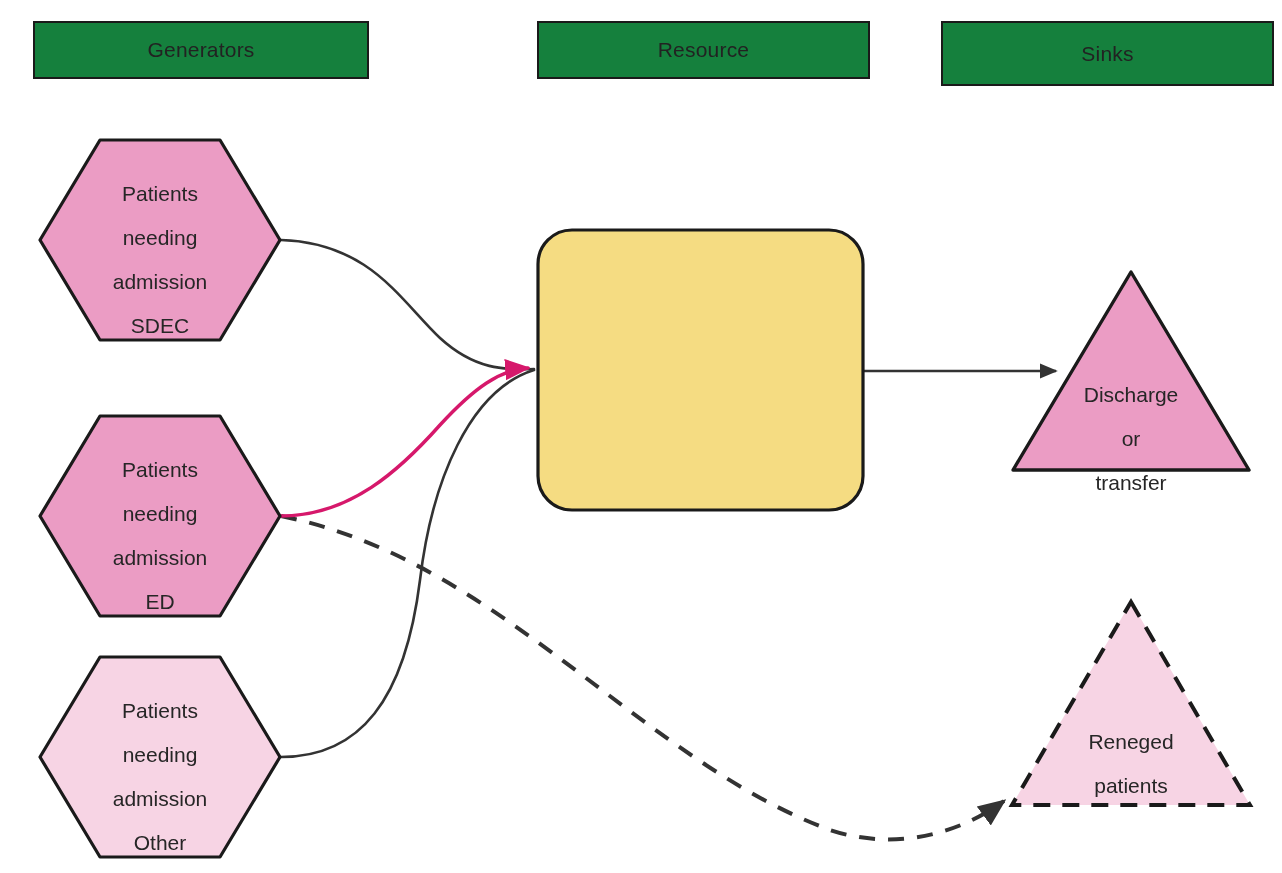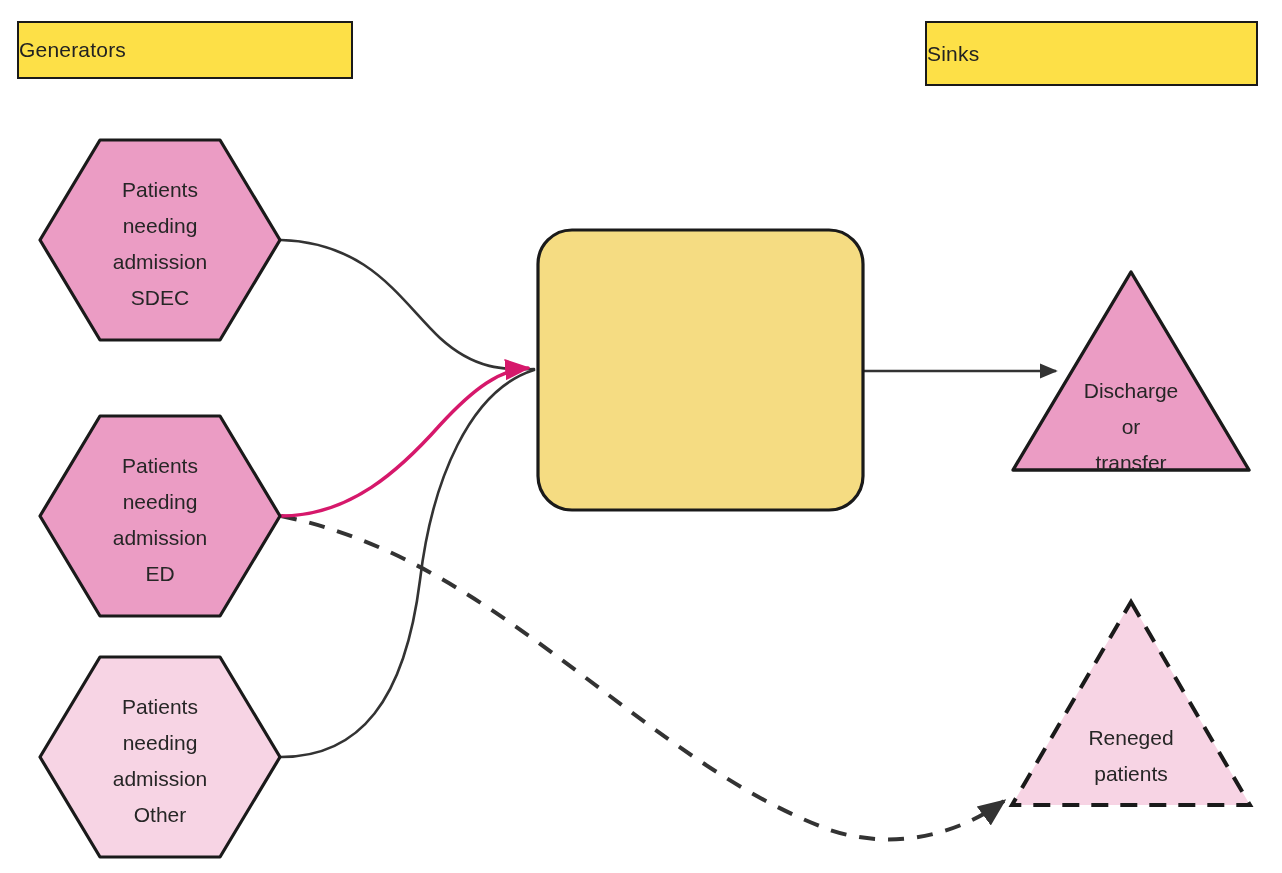--- a/index.html
+++ b/index.html
@@ -20,36 +20,37 @@
   svg.layer {
     position: absolute;
     left: 0;
     top: 0;
     width: 1282px;
     height: 873px;
   }
   .hdr-box {
     position: absolute;
     border: 2px solid #1a1a1a;
-    background: #fde047;
+    background: #15803d;
     display: flex;
     align-items: center;
-    justify-content: flex-start;
+    justify-content: center;
     box-sizing: border-box;
+    margin-left: 16px;
   }
   .hdr-label {
     font-size: 21px;
     color: #222222;
     letter-spacing: 0.2px;
   }
   .node-label {
     position: absolute;
     text-align: center;
     font-size: 21px;
-    line-height: 36px;
+    line-height: 44px;
     color: #262626;
     pointer-events: none;
     white-space: pre-line;
   }
   .res-label {
     position: absolute;
     text-align: center;
     font-size: 26px;
     color: #222222;
     pointer-events: none;
@@ -57,20 +58,23 @@
 </style>
 </head>
 <body>
 
 <div id="canvas">
 
   <div class="hdr-box" style="left:17px; top:21px; width:336px; height:58px;">
     <span class="hdr-label">Generators</span>
   </div>
 
+  <div class="hdr-box" style="left:521px; top:21px; width:333px; height:58px;">
+    <span class="hdr-label">Resource</span>
+  </div>
 
   <div class="hdr-box" style="left:925px; top:21px; width:333px; height:65px;">
     <span class="hdr-label">Sinks</span>
   </div>
 
   <svg class="layer" viewBox="0 0 1282 873" xmlns="http://www.w3.org/2000/svg">
     <defs>
       <marker id="arrowDark" viewBox="0 0 10 10" refX="9" refY="5" markerWidth="7" markerHeight="7" orient="auto-start-reverse">
         <path d="M 0 0.8 L 10 5 L 0 9.2 z" fill="#333333"></path>
       </marker>

